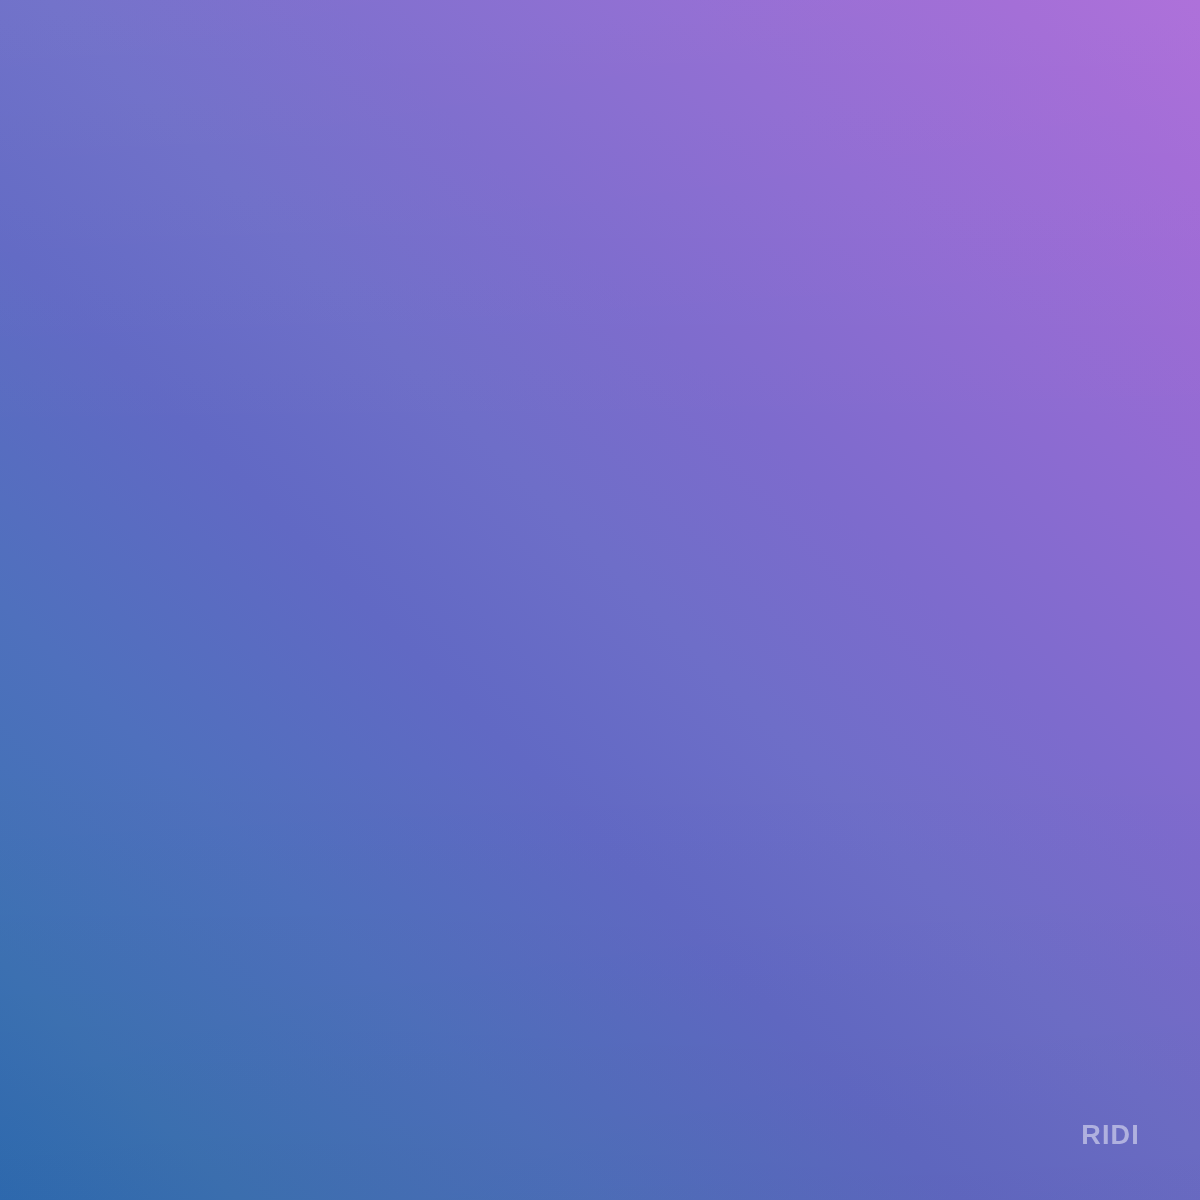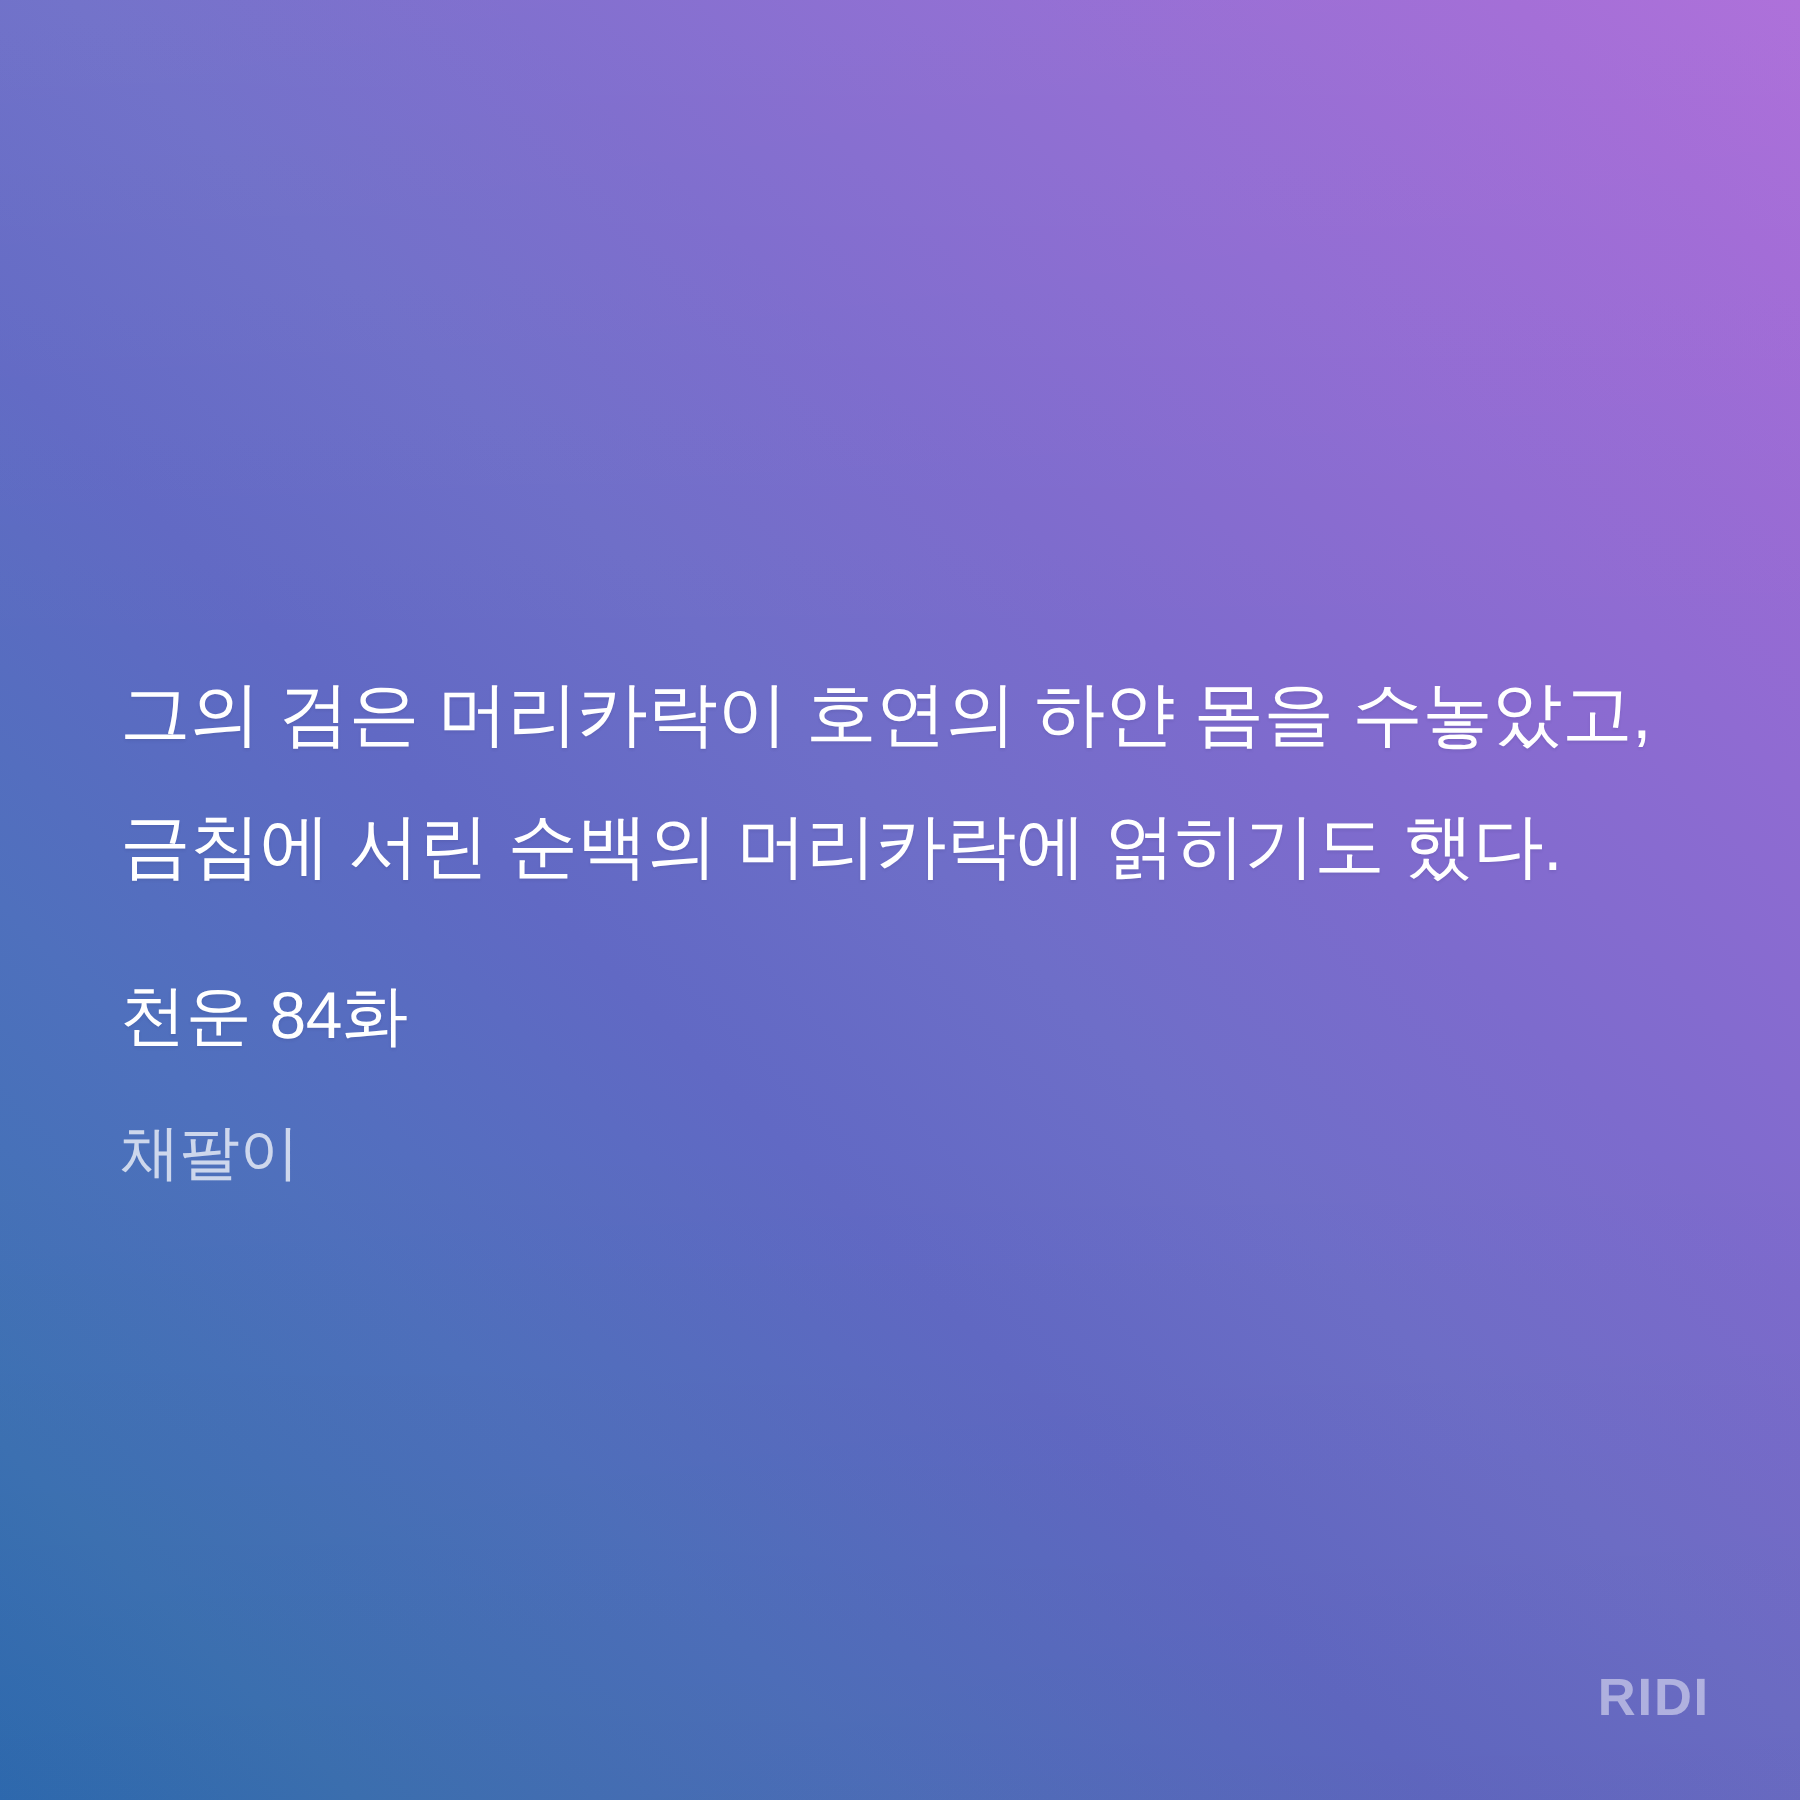--- a/index.html
+++ b/index.html
@@ -79,40 +79,30 @@
     font-weight: 400;
     letter-spacing: -0.2px;
     margin: 37px 0 0 0;
   }
 
   #brand-logo {
     position: absolute;
     right: 60px;
     bottom: 51px;
     color: rgba(255, 255, 255, 0.48);
-    font-size: 35px;
+    font-size: 27px;
     font-weight: 700;
     letter-spacing: 1.2px;
     line-height: 1;
     user-select: none;
   }
 </style>
 </head>
 <body>
 
 <div id="card">
 
   <div id="grain-overlay"></div>
 
-  <div id="content">
-
-    <p id="quote">그의 검은 머리카락이 호연의 하얀 몸을 수놓았고, 금침에 서린 순백의 머리카락에 얽히기도 했다.</p>
-
-    <div id="meta">
-      <p id="title">천운 84화</p>
-      <p id="author">채팔이</p>
-    </div>
-
-  </div>
 
   <div id="brand-logo">RIDI</div>
 
 </div>
 
 </body></html>

